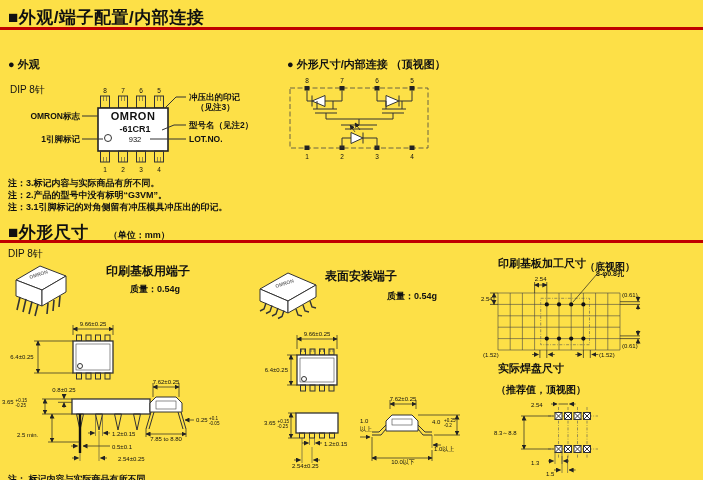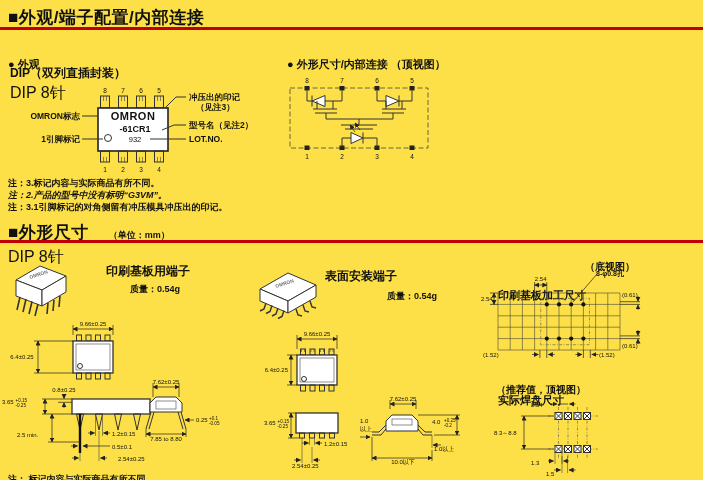--- a/index.html
+++ b/index.html
@@ -4,22 +4,22 @@
 <style>
   html,body{margin:0;padding:0;background:#fff;}
   .page{position:relative;width:703px;height:480px;background:#fde047;overflow:hidden;
         font-family:"Liberation Sans","DejaVu Sans",sans-serif;color:#111;padding-left:28px;}
   .abs{position:absolute;}
   .h1{font-size:17px;font-weight:bold;letter-spacing:0.5px;white-space:nowrap;}
   .unit{font-size:9px;font-weight:bold;margin-left:20px;}
   .rule{background:#c00000;height:3px;left:0;right:0;}
   .bullet{font-size:11px;font-weight:bold;white-space:nowrap;margin-top:12px;}
   .b12{font-size:12px;font-weight:bold;white-space:nowrap;}
-  .b11{font-size:11px;font-weight:bold;white-space:nowrap;margin-top:32px;}
-  .p11{font-size:16px;white-space:nowrap;}
+  .b11{font-size:11px;font-weight:bold;white-space:nowrap;}
+  .p11{font-size:10px;white-space:nowrap;}
   .note{font-size:9px;font-weight:bold;white-space:nowrap;line-height:12px;}
   .wt{font-size:9px;font-weight:bold;white-space:nowrap;}
   .small7{font-size:10px;font-weight:bold;white-space:nowrap;}
   .tiny7{font-size:7px;font-weight:bold;white-space:nowrap;}
   svg{position:absolute;overflow:visible;}
   svg text{font-family:"Liberation Sans","DejaVu Sans",sans-serif;fill:#111;}
   .ln{stroke:#333;stroke-width:1;fill:none;}
   .lnb{stroke:#222;stroke-width:1.6;fill:none;}
   .thin{stroke:#444;stroke-width:0.6;fill:none;}
   .dimln{stroke:#222;stroke-width:0.7;fill:none;}
@@ -35,21 +35,20 @@
 <body>
 
 <div class="page">
 
   <div class="abs h1" style="left:8px;top:6px;">■外观/端子配置/内部连接</div>
   <div class="abs rule" style="top:27px;"></div>
 
   <div class="abs bullet" style="left:8px;top:45px;">● 外观</div>
   <div class="abs bullet" style="left:287px;top:45px;">● 外形尺寸/内部连接 （顶视图）</div>
 
-  <div class="abs b12" style="left:10px;top:65px;">DIP（双列直插封装）</div>
   <div class="abs p11" style="left:10px;top:83px;">DIP 8针</div>
 
   <svg style="left:8px;top:83px;" width="272" height="95" viewBox="0 0 272 95">
 
     <text class="t65" x="97" y="10" text-anchor="middle">8</text>
     <text class="t65" x="115" y="10" text-anchor="middle">7</text>
     <text class="t65" x="133" y="10" text-anchor="middle">6</text>
     <text class="t65" x="151" y="10" text-anchor="middle">5</text>
 
     <g class="ln">
@@ -85,21 +84,21 @@
     <text class="t85" x="181" y="17">冲压出的印记</text>
     <text class="t85" x="188" y="27">（见注3）</text>
     <path d="M178,14 H168 L157,25" class="ln"></path>
     <text class="t85" x="181" y="45">型号名（见注2）</text>
     <path d="M178,42 H166 L154,47" class="ln"></path>
     <text class="t85" x="181" y="59">LOT.NO.</text>
     <path d="M178,56 H142" class="ln"></path>
   </svg>
 
   <div class="abs note" style="left:8px;top:177px;">注：3.标记内容与实际商品有所不同。</div>
-  <div class="abs note" style="left:8px;top:189px;font-style:italic;">注：2.产品的型号中没有标明“G3VM”。</div>
+  <div class="abs note" style="left:8px;top:189px;">注：2.产品的型号中没有标明“G3VM”。</div>
   <div class="abs note" style="left:8px;top:201px;">注：3.1引脚标记的对角侧留有冲压模具冲压出的印记。</div>
 
   <svg style="left:285px;top:75px;" width="170" height="92" viewBox="0 0 170 92">
     <defs>
       <marker id="mB" viewBox="0 0 10 10" refX="9" refY="5" markerWidth="5" markerHeight="5" orient="auto-start-reverse" markerUnits="userSpaceOnUse">
         <path d="M0,0L10,5L0,10z" fill="#222"></path>
       </marker>
     </defs>
     <text class="t65" x="22" y="8" text-anchor="middle">8</text>
     <text class="t65" x="57" y="8" text-anchor="middle">7</text>

